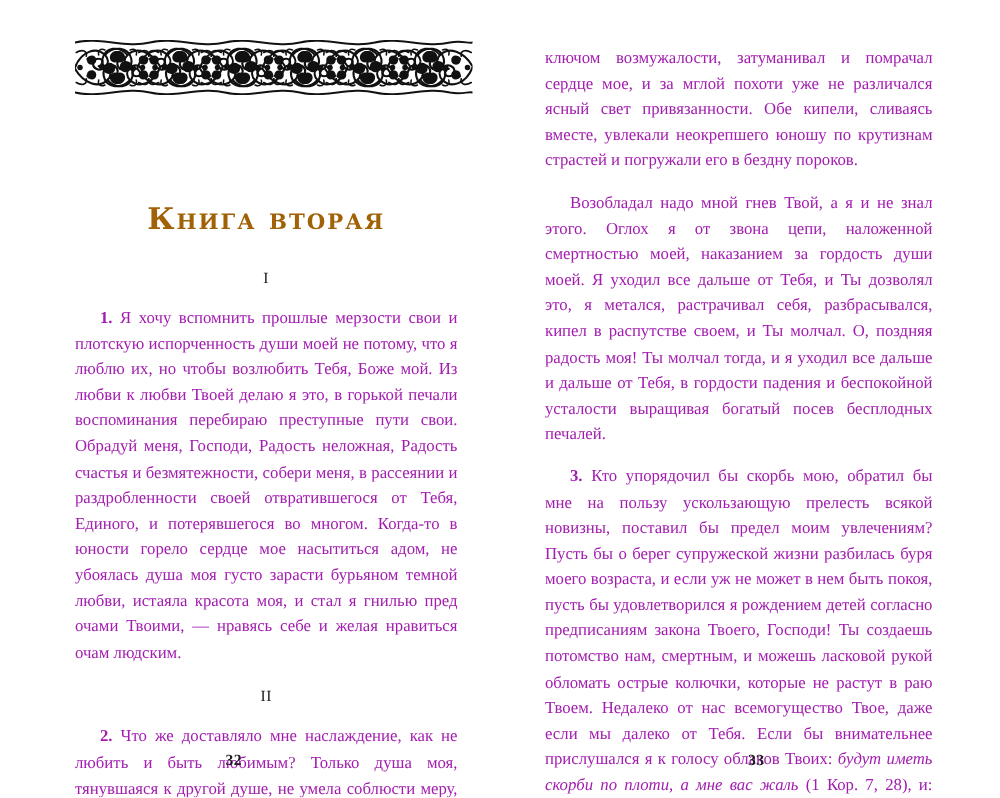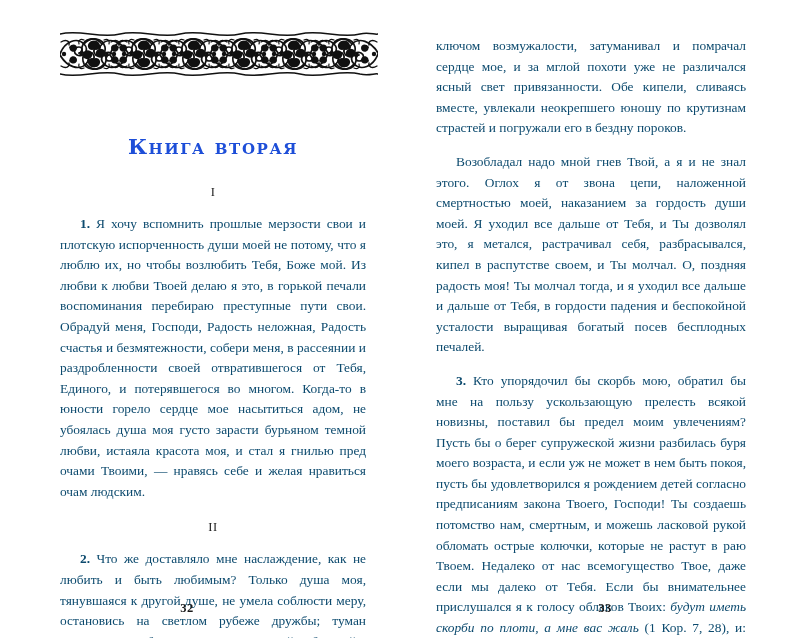--- a/index.html
+++ b/index.html
@@ -29,27 +29,27 @@
   
   .ornament-band {
     width: 318px;
     height: 44px;
     margin: 10px 0 0 0;
     display: block;
   }
 
   
   .chapter-title {
-    margin: 58px 0 0 0;
+    margin: 84px 0 0 0;
     text-align: center;
     font-family: "DejaVu Serif", "Liberation Serif", serif;
     font-weight: 700;
-    font-size: 21px;
+    font-size: 24px;
     letter-spacing: 1.6px;
-    color: #1d4ed8;
+    color: #a16207;
     font-variant: small-caps;
     text-transform: none;
   }
   .section-numeral {
     margin: 26px 0 0 0;
     text-align: center;
     font-size: 12.5px;
     letter-spacing: .5px;
     color: #1b1b1b;
   }
@@ -57,21 +57,21 @@
 
   
   .body-par {
     margin: 14px 0 0 0;
     font-size: 13.4px;
     line-height: 20.6px;
     text-align: justify;
     text-justify: inter-word;
     text-indent: 20px;
     hyphens: manual;
-    color: #0c4a6e;
+    color: #a21caf;
   }
   .leaf-right .body-par { margin-top: 0; }
   .leaf-right .body-par + .body-par { margin-top: 13px; }
   .par-num {
     font-weight: 700;
   }
   .scripture {
     font-style: italic;
   }
 

